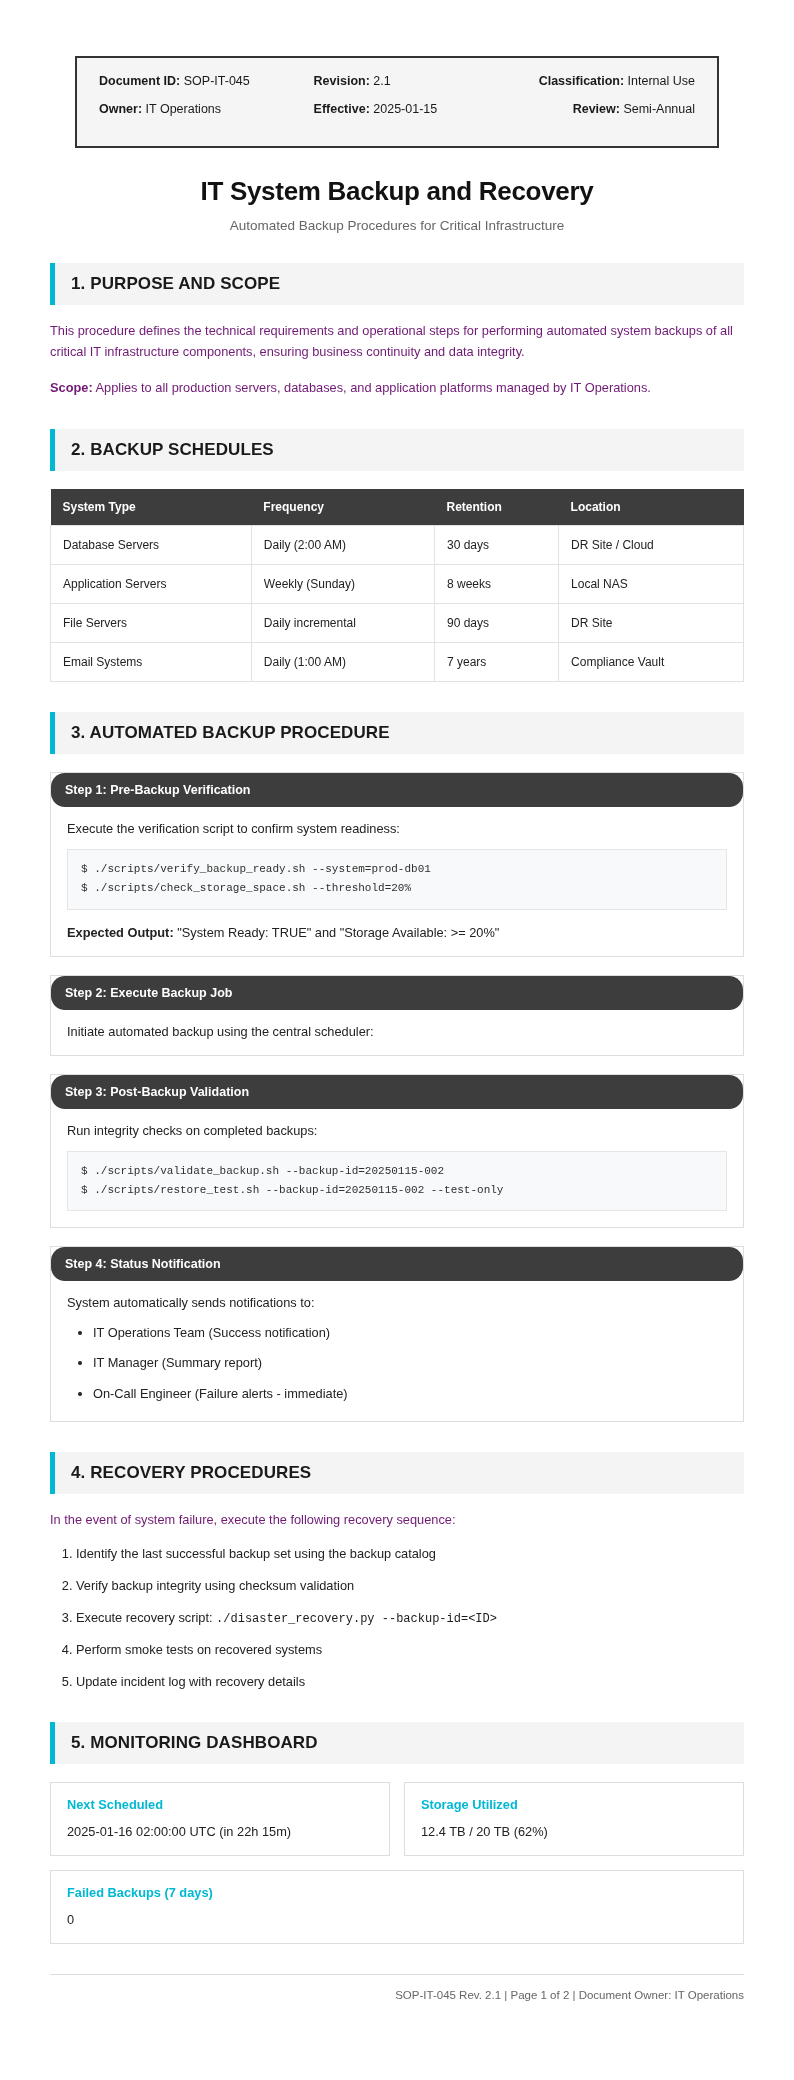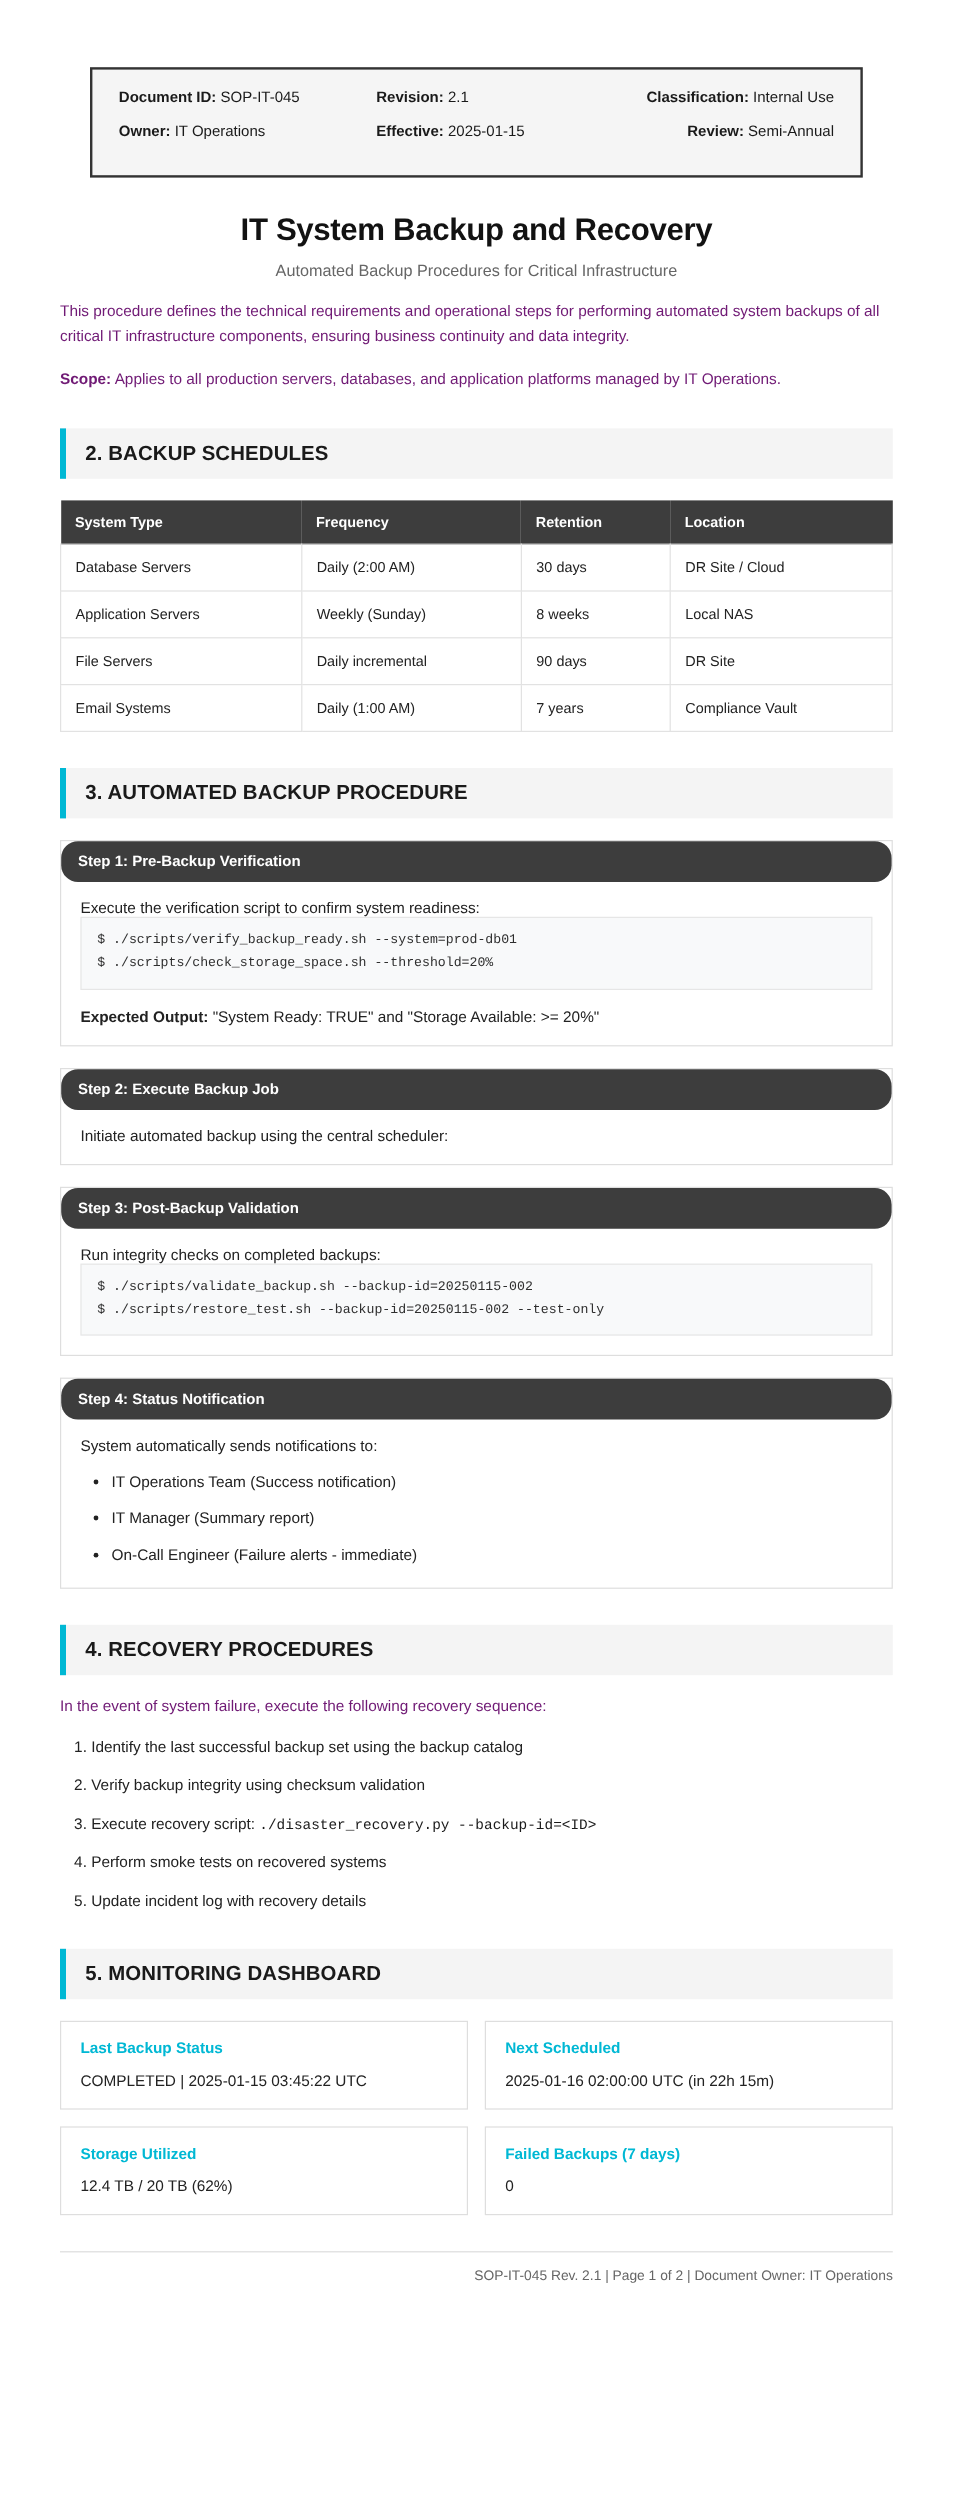--- a/index.html
+++ b/index.html
@@ -127,20 +127,21 @@
   }
   .step-body .lead {
     font-size: 12.8px;
     margin: 0;
     color: #222222;
   }
   .code-block {
     background: #f8f9fa;
     border: 1px solid #e6e6e6;
     padding: 10px 13px;
+    margin-top: 13px;
     font-family: "Liberation Mono", monospace;
     font-size: 11px;
     line-height: 1.75;
     color: #2e2e2e;
     white-space: pre;
     overflow: hidden;
   }
   .expected {
     font-size: 12.8px;
     margin: 15px 0 0 0;
@@ -245,20 +246,21 @@
       <div class="meta-cell c3">
         <b>Review:</b>
         <span class="meta-val">Semi-Annual</span>
       </div>
     </div>
   </div>
 
   <h1 class="doc-title">IT System Backup and Recovery</h1>
   <div class="doc-subtitle">Automated Backup Procedures for Critical Infrastructure</div>
 
+  <div class="section-head">1. PURPOSE AND SCOPE</div>
   <p class="body-text">This procedure defines the technical requirements and operational steps for performing automated system backups of all critical IT infrastructure components, ensuring business continuity and data integrity.</p>
   <p class="body-text"><b>Scope:</b><span> Applies to all production servers, databases, and application platforms managed by IT Operations.</span></p>
 
   <div class="section-head">2. BACKUP SCHEDULES</div>
   <table class="sched">
     <thead>
       <tr>
         <th>System Type</th>
         <th>Frequency</th>
         <th>Retention</th>
@@ -339,24 +341,20 @@
     <li><span>Identify the last successful backup set using the backup catalog</span><code class="inline"></code></li>
     <li><span>Verify backup integrity using checksum validation</span><code class="inline"></code></li>
     <li><span>Execute recovery script: </span><code class="inline">./disaster_recovery.py --backup-id=&lt;ID&gt;</code></li>
     <li><span>Perform smoke tests on recovered systems</span><code class="inline"></code></li>
     <li><span>Update incident log with recovery details</span><code class="inline"></code></li>
   </ol>
 
   <div class="section-head">5. MONITORING DASHBOARD</div>
   <div class="dash-grid">
     <div class="dash-card">
-      <p class="dash-label">Last Backup Status</p>
-      <p class="dash-value">COMPLETED | 2025-01-15 03:45:22 UTC</p>
-    </div>
-    <div class="dash-card">
       <p class="dash-label">Next Scheduled</p>
       <p class="dash-value">2025-01-16 02:00:00 UTC (in 22h 15m)</p>
     </div>
     <div class="dash-card">
       <p class="dash-label">Storage Utilized</p>
       <p class="dash-value">12.4 TB / 20 TB (62%)</p>
     </div>
     <div class="dash-card">
       <p class="dash-label">Failed Backups (7 days)</p>
       <p class="dash-value">0</p>

